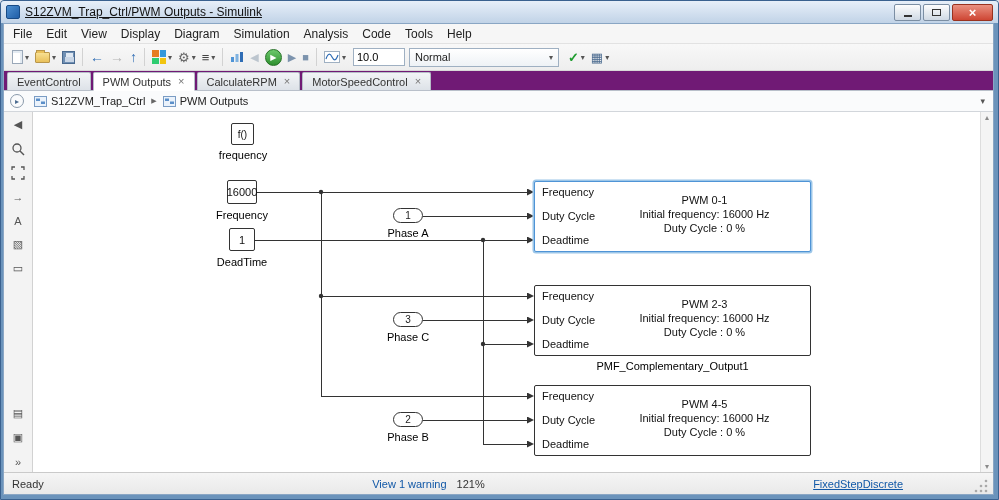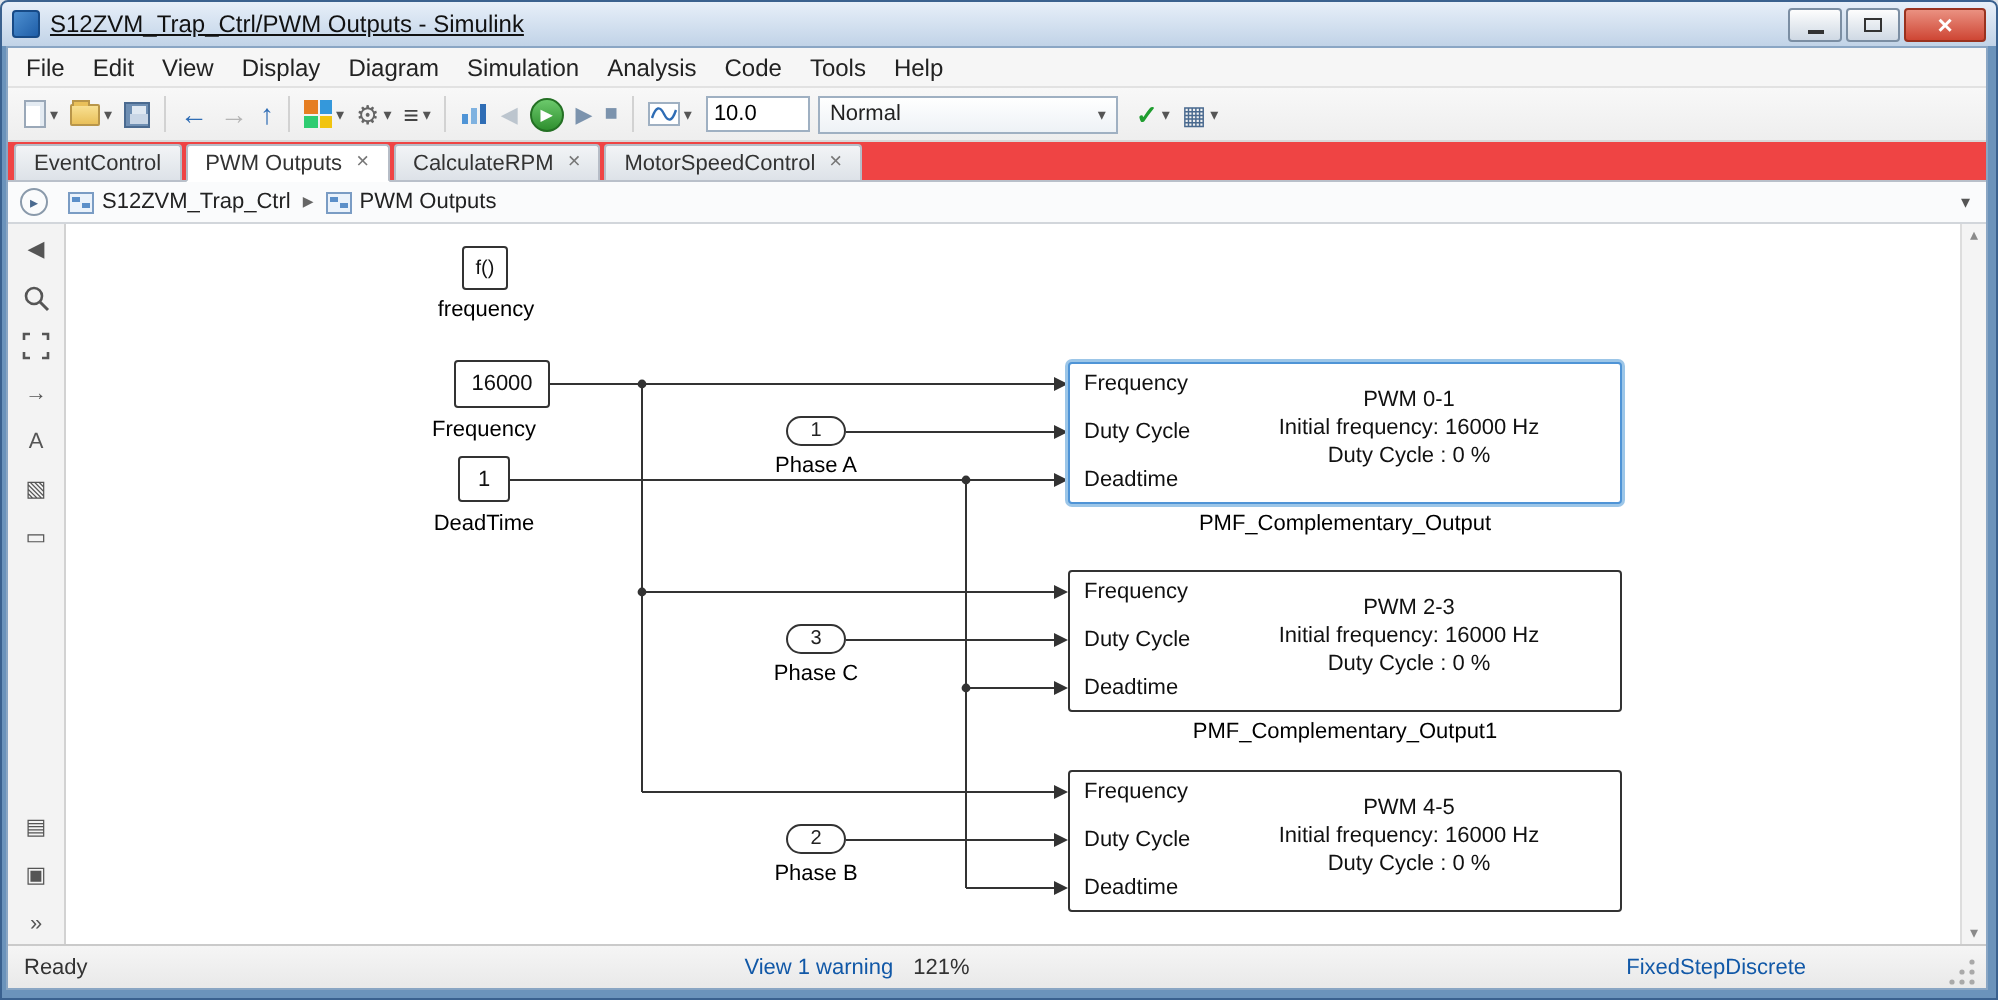--- a/index.html
+++ b/index.html
@@ -58,21 +58,21 @@
   .sim-glyph.disabled { color:#bcc5ce; }
   .stoptime-input { width:52px; height:18px; font-size:11px; border:1px solid #9fb0c2; padding:0 3px;
                     margin:0 4px; font-family:"Liberation Sans", sans-serif; }
   .combo { width:150px; height:19px; border:1px solid #9fb0c2; background:linear-gradient(#ffffff,#eef2f6);
            font-size:11px; display:flex; align-items:center; padding:0 5px; margin-right:6px;gap:41px; }
   .combo .caret { margin-left:auto; }
   .check-glyph { font-size:13px; font-weight:bold; color:#1f9d2f; }
   .build-glyph { font-size:13px; color:#4a6a8f; }
 
   
-  .tabbar { height:21px; flex:0 0 19px; background:#ef4444; border-bottom:1px solid #b9c0ca;
+  .tabbar { height:21px; flex:0 0 19px; background:#701a75; border-bottom:1px solid #b9c0ca;
             display:flex; align-items:center; padding:1px 3px 0 3px; }
   .tab { height:18px; padding:0 9px; font-size:11px; display:flex; align-items:center; gap:7px;
          background:linear-gradient(#f2f4f6,#dde2e8); border:1px solid #b6bdc7; border-bottom:none;
          margin-right:2px; border-radius:2px 2px 0 0; color:#333; }
   .tab.active { background:#fff; height:19px; margin-bottom:-1px; border-bottom:1px solid #fff; }
   .tab-close { font-size:11px; color:#777; line-height:1; }
 
   
   .crumbbar { height:21px; flex:0 0 21px; background:#fafbfc; border-bottom:1px solid #d2d6db;
               display:flex; align-items:center; padding:0 8px 0 6px; }
@@ -114,21 +114,21 @@
              justify-content:space-between; padding:1px 0; }
   .scroll-arrow { font-size:8px; color:#8a8a8a; }
 
   
   .statusbar { height:22px; flex:0 0 22px; background:linear-gradient(#f5f5f5,#e9e9e9);
                border-top:1px solid #cacaca; display:flex; align-items:center; padding:0 4px 0 8px;
                font-size:11px; color:#333; }
   .sb-spacer { flex:1; }
   .sb-link { color:#1158a7; margin:0 10px; }
   .sb-zoom { color:#333; margin-right:10px; }
-  .sb-solver { color:#1158a7; margin-right:70px; }
+  .sb-solver { color:#1158a7; margin-right:70px;text-decoration:underline; }
   .grip { width:16px; height:16px; align-self:flex-end; }
 </style>
 </head>
 <body>
 
 <div class="window">
 
   <div class="titlebar">
     <div class="app-icon"></div>
     <span class="title-text">S12ZVM_Trap_Ctrl/PWM Outputs - Simulink</span>
@@ -335,21 +335,21 @@
             <circle cx="450" cy="128" r="2.2"></circle>
             <circle cx="450" cy="232" r="2.2"></circle>
           </g>
         </svg>
 
         <div class="blk blk-fn" style="left:198px; top:11px; width:23px; height:22px;">
           <span>f()</span>
         </div>
         <div class="lbl" style="left:170px; top:37px;">frequency</div>
 
-        <div class="blk" style="left:194px; top:68px; width:48px; height:24px;">
+        <div class="blk" style="left:194px; top:68px; width:30px; height:24px;">
           <span>16000</span>
         </div>
         <div class="lbl" style="left:169px; top:97px;">Frequency</div>
 
         <div class="blk" style="left:196px; top:116px; width:26px; height:23px;">
           <span>1</span>
         </div>
         <div class="lbl" style="left:169px; top:144px;">DeadTime</div>
 
         <div class="inport" style="left:360px; top:96px;">
@@ -370,21 +370,20 @@
         <div class="subsys selected" style="left:501px; top:69px;">
           <span class="port p1">Frequency</span>
           <span class="port p2">Duty Cycle</span>
           <span class="port p3">Deadtime</span>
           <div class="subsys-text">
             <div>PWM 0-1</div>
             <div>Initial frequency: 16000 Hz</div>
             <div>Duty Cycle : 0 %</div>
           </div>
         </div>
-        <div class="subsys-label" style="left:501px; top:144px;">PMF_Complementary_Output</div>
 
         <div class="subsys" style="left:501px; top:173px;">
           <span class="port p1">Frequency</span>
           <span class="port p2">Duty Cycle</span>
           <span class="port p3">Deadtime</span>
           <div class="subsys-text">
             <div>PWM 2-3</div>
             <div>Initial frequency: 16000 Hz</div>
             <div>Duty Cycle : 0 %</div>
           </div>

